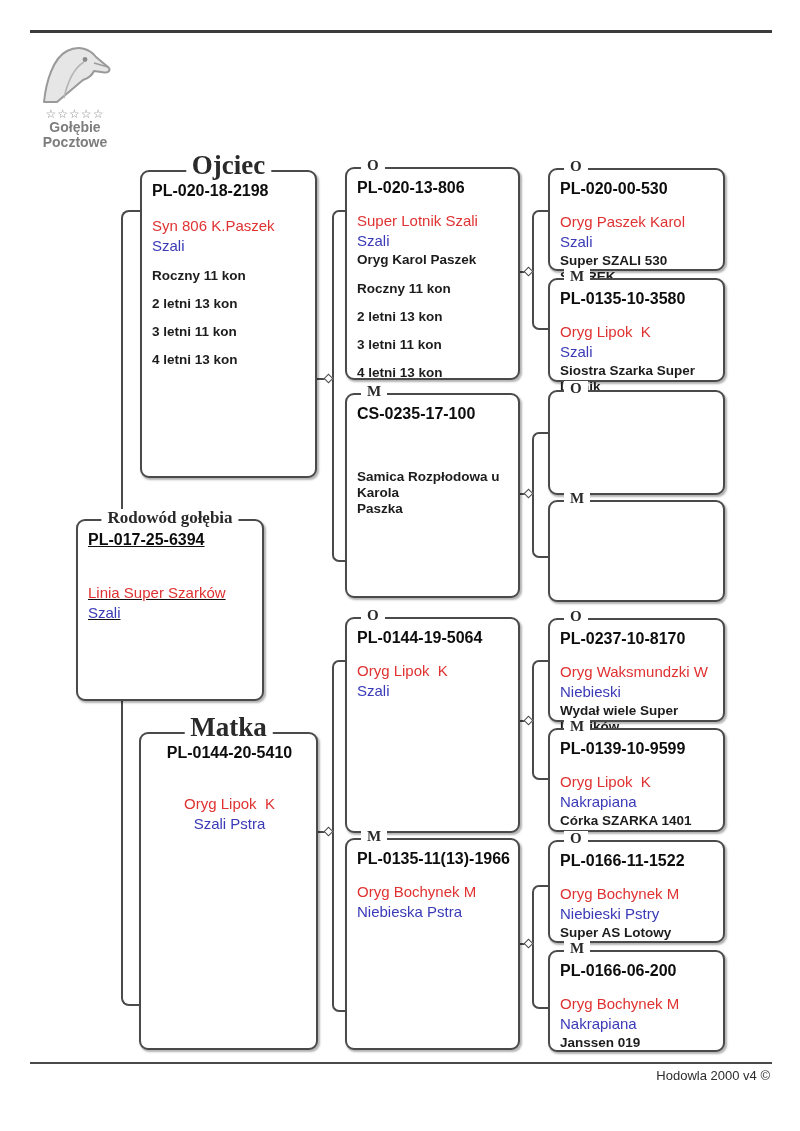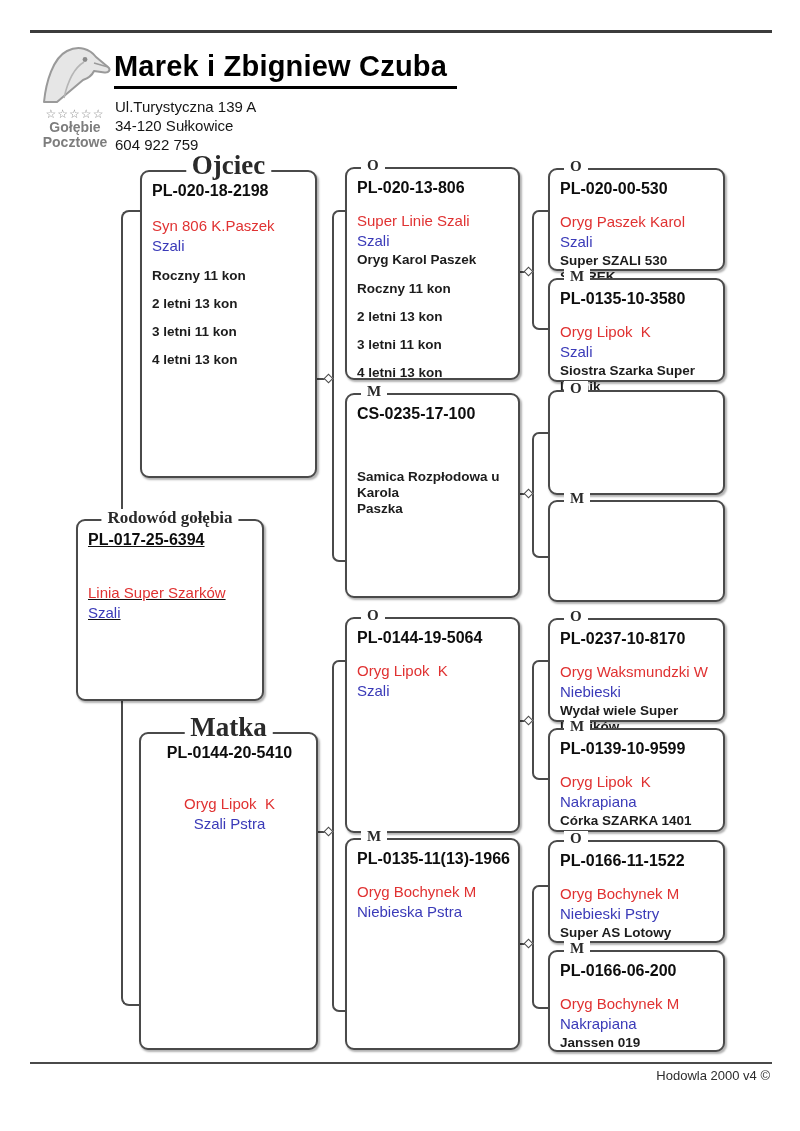--- a/index.html
+++ b/index.html
@@ -65,26 +65,20 @@
       <path d="M6 56 C8 36 15 12 29 5 C41 -1 52 3 58 11 L70 21 C73 23.5 71 27 66.5 26.5 L56 25 C54 29.5 49.5 32.5 45 34 L19 56 Z" fill="#e6e6e6" stroke="#9a9a9a" stroke-width="2" stroke-linejoin="round"></path>
       <path d="M26 52 C30 34 36 22 46 16" fill="none" stroke="#b5b5b5" stroke-width="1.6"></path>
       <circle cx="47" cy="13.5" r="2.4" fill="#8a8a8a"></circle>
       <path d="M56 17 L70 21" stroke="#9a9a9a" stroke-width="1.4" fill="none"></path>
     </svg>
     <div class="stars">☆☆☆☆☆</div>
     <div class="brand">Gołębie</div>
     <div class="brand">Pocztowe</div>
   </div>
 
-  <div class="title">Marek i Zbigniew Czuba</div>
-  <div class="addr">
-    <div>Ul.Turystyczna 139 A</div>
-    <div>34-120 Sułkowice</div>
-    <div>604 922 759</div>
-  </div>
 
   <div class="conn lc" style="left:121px; top:210px; width:19px; height:309px; border-left-width:2px; border-top-width:2px; border-top-left-radius:8px;"></div>
   <div class="conn lc" style="left:121px; top:701px; width:18px; height:305px; border-left-width:2px; border-bottom-width:2px; border-bottom-left-radius:8px;"></div>
 
   <div class="conn lc" style="left:317px; top:378px; width:15px; height:2px; border-top-width:2px;"></div>
   <div class="conn lc" style="left:332px; top:210px; width:13px; height:352px; border-left-width:2px; border-top-width:2px; border-bottom-width:2px; border-top-left-radius:7px; border-bottom-left-radius:7px;"></div>
 
   <div class="conn lc" style="left:318px; top:831px; width:14px; height:2px; border-top-width:2px;"></div>
   <div class="conn lc" style="left:332px; top:660px; width:13px; height:352px; border-left-width:2px; border-top-width:2px; border-bottom-width:2px; border-top-left-radius:7px; border-bottom-left-radius:7px;"></div>
 
@@ -128,21 +122,21 @@
   <div class="pbox b-mother" style="left:139px; top:732px; width:179px; height:318px;text-align:center;">
     <span class="box-label lbl-big">Matka</span>
     <div class="ring">PL-0144-20-5410</div>
     <div class="red">Oryg Lipok  K</div>
     <div class="blue">Szali Pstra</div>
   </div>
 
   <div class="pbox" style="left:345px; top:167px; width:175px; height:213px;">
     <span class="box-label lbl-small">O</span>
     <div class="ring">PL-020-13-806</div>
-    <div class="red">Super Linie Szali</div>
+    <div class="red">Super Lotnik Szali</div>
     <div class="blue">Szali</div>
     <div class="note">Oryg Karol Paszek</div>
     <div class="result">Roczny 11 kon</div>
     <div class="result">2 letni 13 kon</div>
     <div class="result">3 letni 11 kon</div>
     <div class="result">4 letni 13 kon</div>
   </div>
 
   <div class="pbox" style="left:345px; top:393px; width:175px; height:205px;">
     <span class="box-label lbl-small">M</span>

